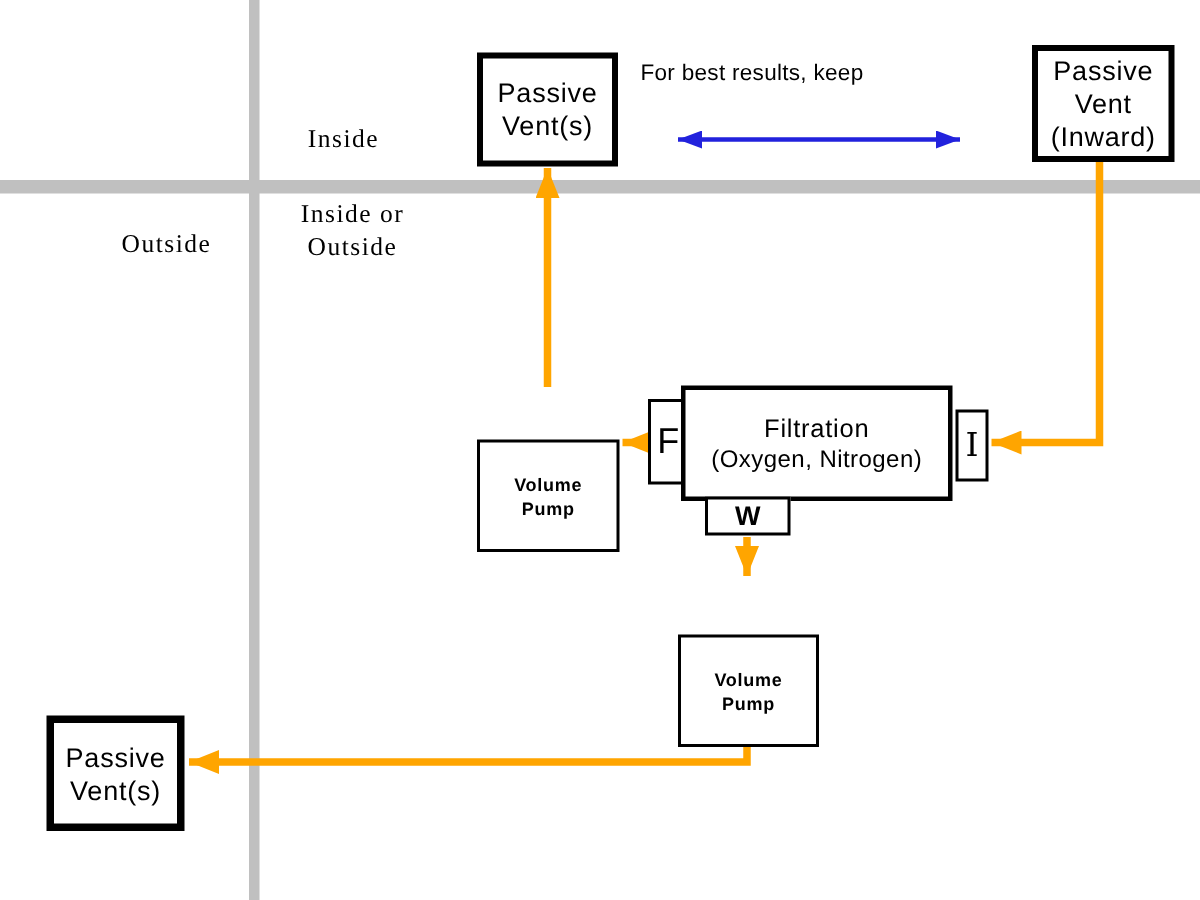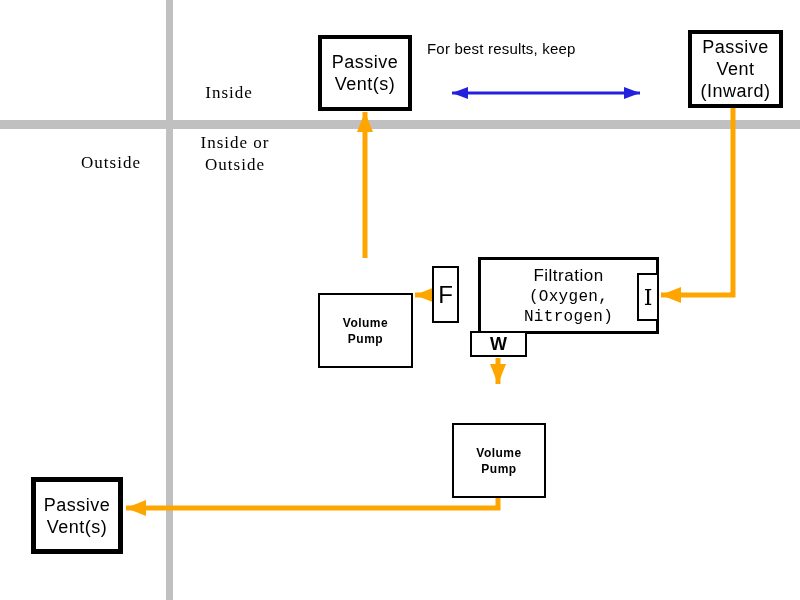--- a/index.html
+++ b/index.html
@@ -31,23 +31,23 @@
   }
   .vent-box { border-width: 4px; font-size: 18px; line-height: 22px; letter-spacing: 0.5px; }
   #passive-vent-top    { left: 318px; top: 35px;  width: 94px; height: 76px; }
   #active-vent         { left: 688px; top: 30px;  width: 95px; height: 78px; }
   #passive-vent-bottom { left: 31px;  top: 477px; width: 92px; height: 77px; border-width: 5px; }
 
   .pump-box { font-weight: bold; font-size: 12px; line-height: 16px; letter-spacing: 0.5px; margin-top: 36px; }
   #volume-pump-1 { left: 318px; top: 257px; width: 95px; height: 75px; }
   #volume-pump-2 { left: 452px; top: 387px; width: 94px; height: 75px; }
 
-  #filtration { left: 478px; top: 257px; width: 181px; height: 77px; border-width: 3px; }
+  #filtration { left: 454px; top: 257px; width: 181px; height: 77px; border-width: 3px; }
   #filtration .title    { font-size: 17px; line-height: 22px; letter-spacing: 0.5px; }
-  #filtration .subtitle { font-size: 16px; line-height: 20px; letter-spacing: 0.3px; font-family: Liberation Mono, monospace; }
+  #filtration .subtitle { font-size: 16px; line-height: 20px; letter-spacing: 0.3px; }
 
   .port-box { font-size: 24px; }
   #port-f { left: 432px; top: 266px; width: 27px; height: 57px; }
   #port-i { left: 637px; top: 273px; width: 22px; height: 48px; font-family: "DejaVu Serif", serif; font-size: 22px; }
   #port-w { left: 470px; top: 331px; width: 57px; height: 26px; font-size: 18px; font-weight: bold; }
 
   .region-label {
     position: absolute;
     font-size: 17px;
     line-height: 22px;

